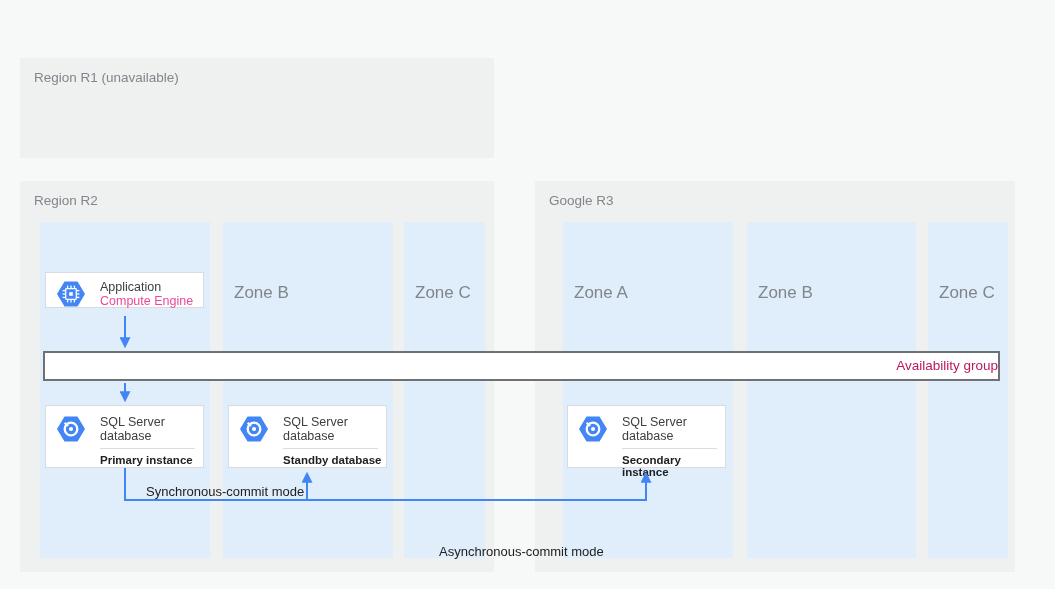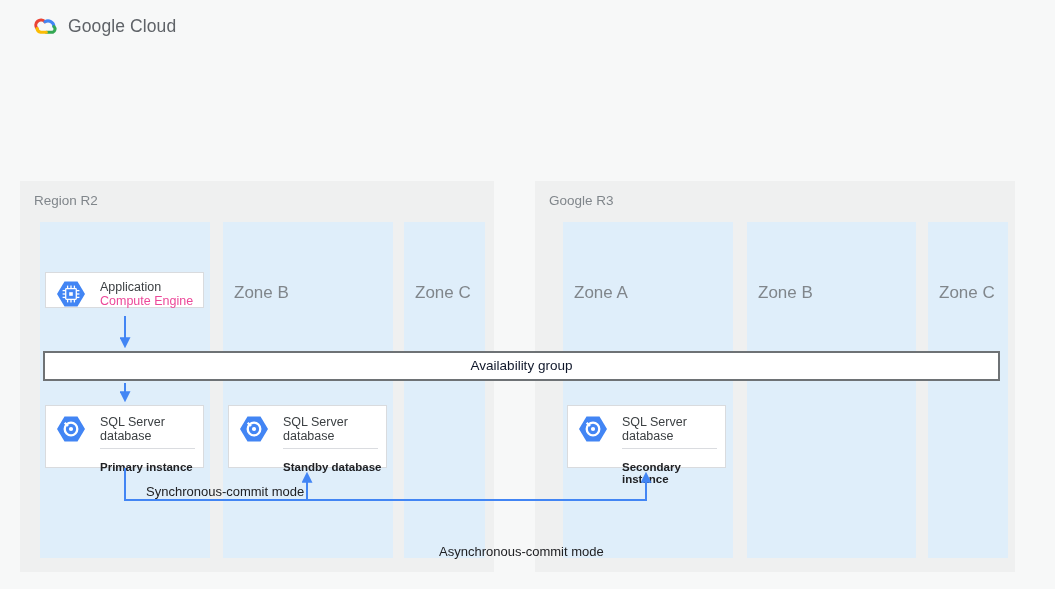--- a/index.html
+++ b/index.html
@@ -30,52 +30,44 @@
   .node {
     position: absolute; background: #FFFFFF;
     border: 1px solid #D9DBDE; z-index: 3;
   }
   .node .hex-icon { position: absolute; left: 10px; top: 7px; }
   .node-title { position: absolute; left: 54px; top: 7px; font-size: 12.5px; line-height: 14px; color: #3C4043; font-weight: 500; width: 95px; }
   .node-subtitle { position: absolute; left: 54px; top: 21px; font-size: 12.5px; color: #ec4899; }
   .db-node .hex-icon { top: 9px; }
   .db-node .node-title { top: 9px; }
   .db-divider { position: absolute; left: 54px; right: 8px; top: 42px; height: 1px; background: #DADCE0; }
-  .instance-label { position: absolute; left: 54px; top: 48px; font-size: 11.5px; font-weight: 700; color: #202124; margin-top: 7px; }
+  .instance-label { position: absolute; left: 54px; top: 48px; font-size: 11.5px; font-weight: 700; color: #202124; }
 
   
   .ag-bar {
     position: absolute; left: 43px; top: 351px; width: 957px; height: 30px;
     background: #FFFFFF; border: 2px solid #6E7275; z-index: 3;
-    text-align: center; line-height: 26px; font-size: 13.5px; color: #0f172a;
+    text-align: right; line-height: 26px; font-size: 13.5px; color: #be185d;
   }
 
   
   .arrows { position: absolute; left: 0; top: 0; z-index: 4; pointer-events: none; }
 
   
   .edge-label { position: absolute; z-index: 5; font-size: 13px; color: #202124; white-space: nowrap; }
 </style>
 </head>
 <body>
 
 <div class="canvas">
 
-  <div class="logo">
-    <svg width="27" height="22" viewBox="0 0 96 78">
-      <g fill="none" stroke-width="11" stroke-linecap="round">
-        <path d="M18,48 A18,18 0 0 1 46,24" stroke="#EA4335"></path>
-        <path d="M46,24 A21,21 0 0 1 78,41" stroke="#4285F4"></path>
-        <path d="M78,41 A12,12 0 0 1 74,61 L51,61" stroke="#34A853"></path>
-        <path d="M51,61 L31,61 A15,15 0 0 1 18,48" stroke="#FBBC04"></path>
-      </g>
-    </svg>
-    <span class="logo-text">Google Cloud</span>
+
+  <div class="region" style="left:20px; top:58px; width:474px; height:100px;">
+    <div class="region-label">Region R1 (unavailable)</div>
   </div>
-
 
   <div class="region" style="left:20px; top:181px; width:474px; height:391px;">
     <div class="region-label">Region R2</div>
   </div>
   <div class="zone" style="left:40px; width:170px;">
     <div class="zone-label">Zone A</div>
   </div>
   <div class="zone" style="left:223px; width:170px;">
     <div class="zone-label">Zone B</div>
   </div>

